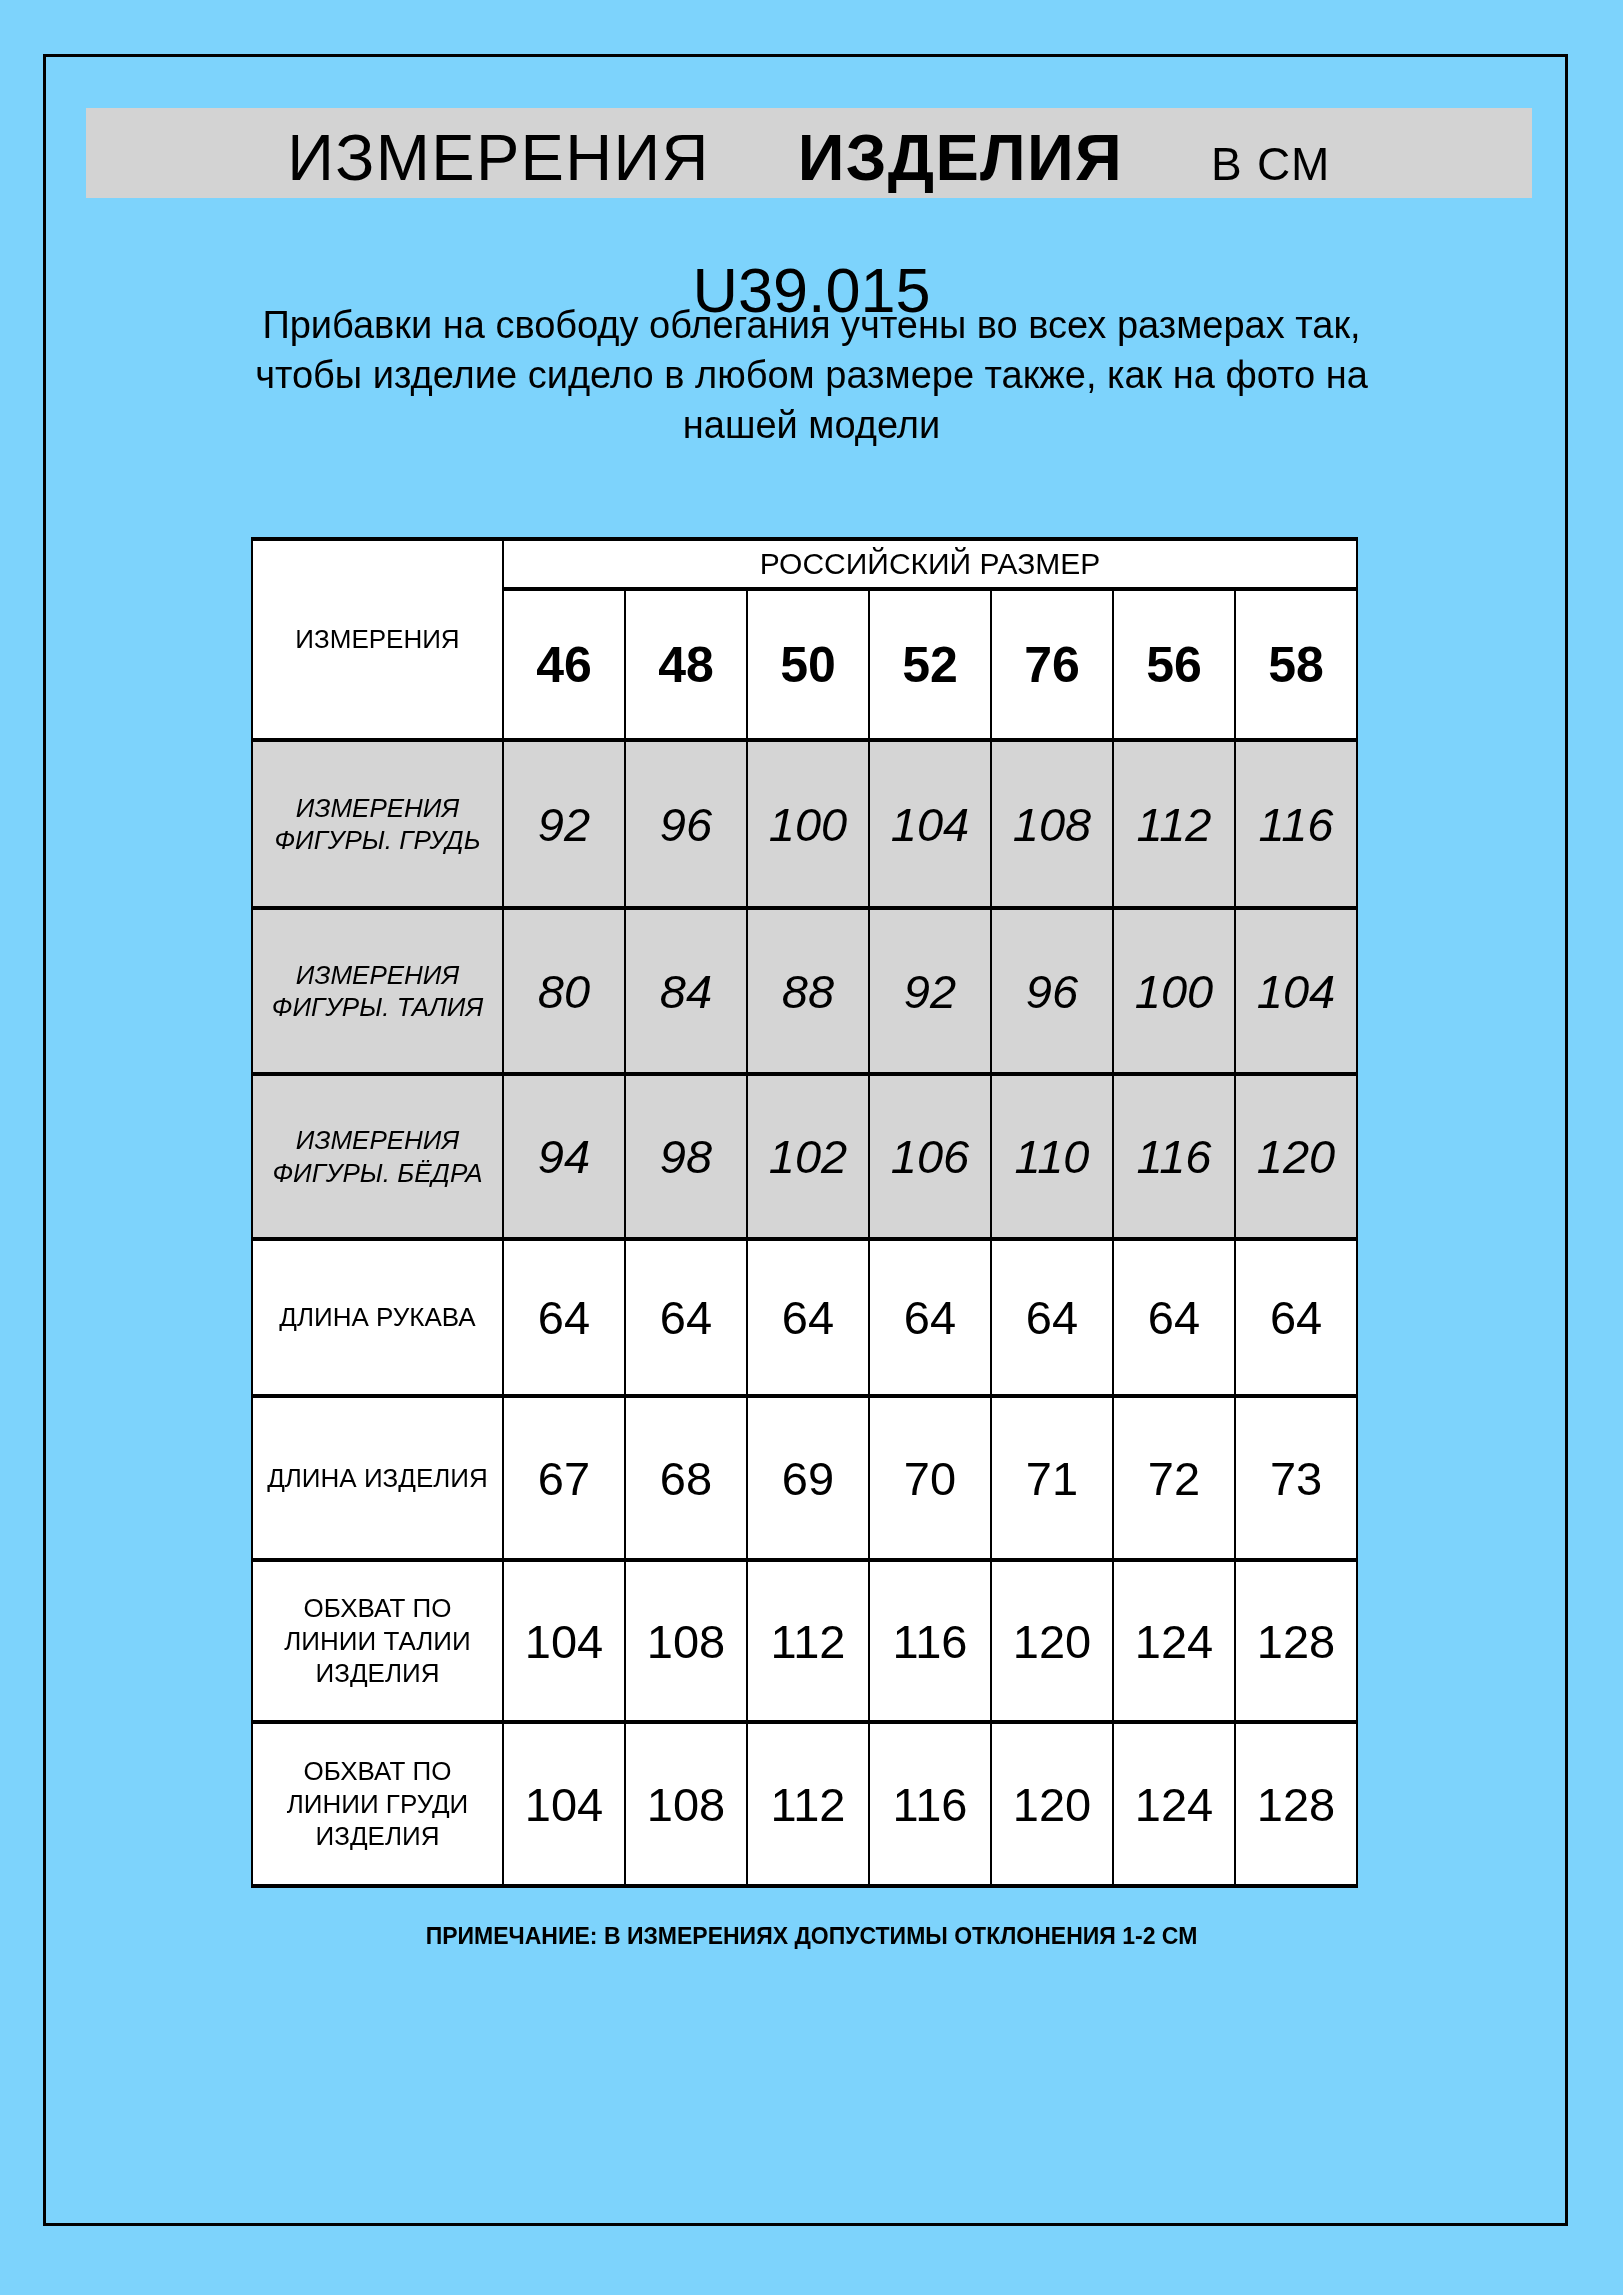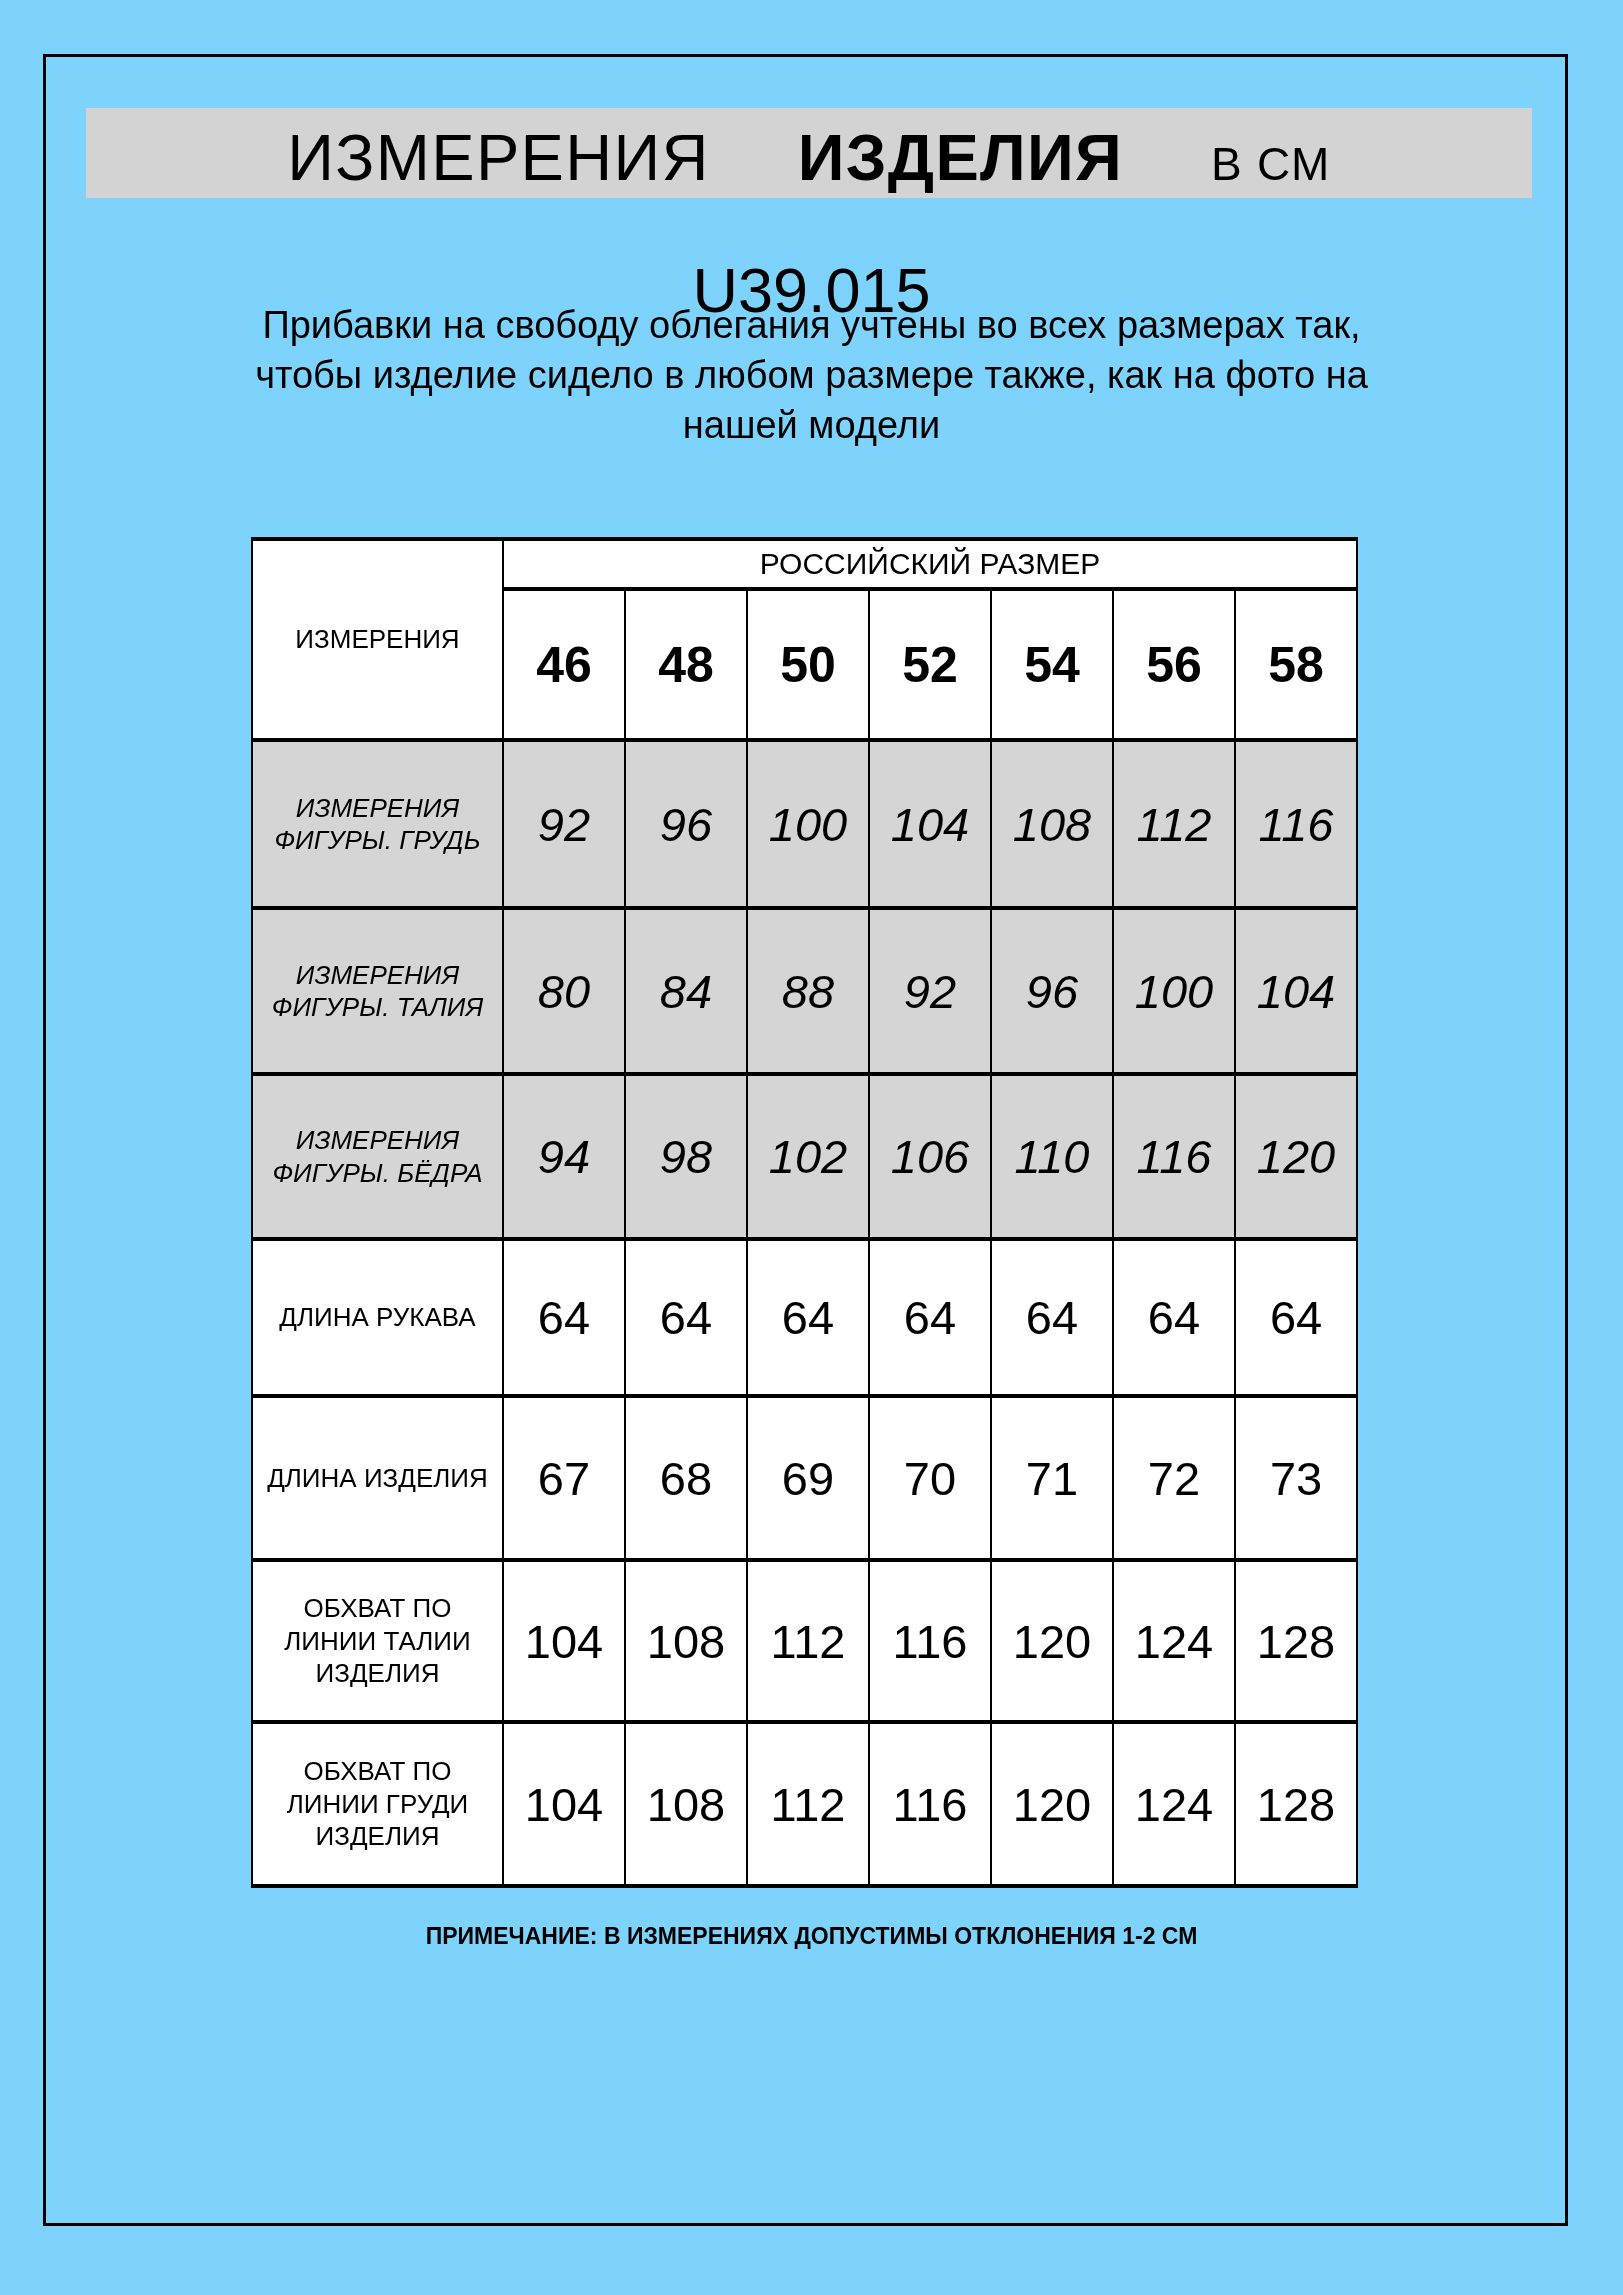--- a/index.html
+++ b/index.html
@@ -117,21 +117,21 @@
     <tbody>
       <tr style="height:50px;">
         <td class="corner" rowspan="2">ИЗМЕРЕНИЯ</td>
         <td class="group" colspan="7">РОССИЙСКИЙ РАЗМЕР</td>
       </tr>
       <tr style="height:151px;">
         <td class="size">46</td>
         <td class="size">48</td>
         <td class="size">50</td>
         <td class="size">52</td>
-        <td class="size">54</td>
+        <td class="size">76</td>
         <td class="size">56</td>
         <td class="size">58</td>
       </tr>
       <tr class="r-fig" style="height:168px;">
         <td class="lbl">ИЗМЕРЕНИЯ
 ФИГУРЫ. ГРУДЬ</td>
         <td class="val">92</td>
         <td class="val">96</td>
         <td class="val">100</td>
         <td class="val">104</td>

